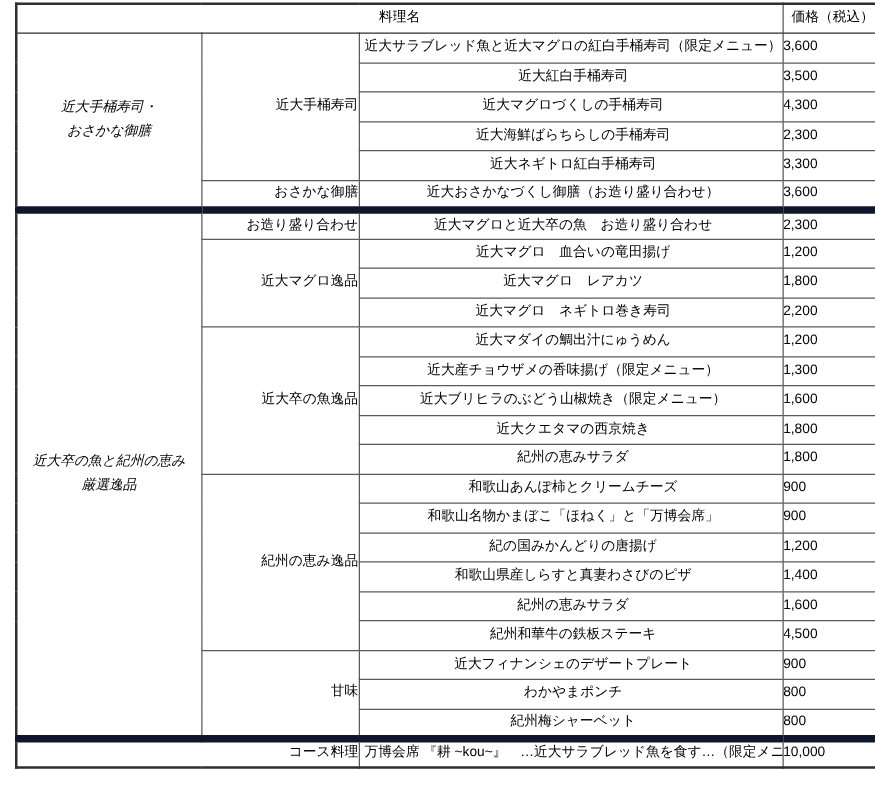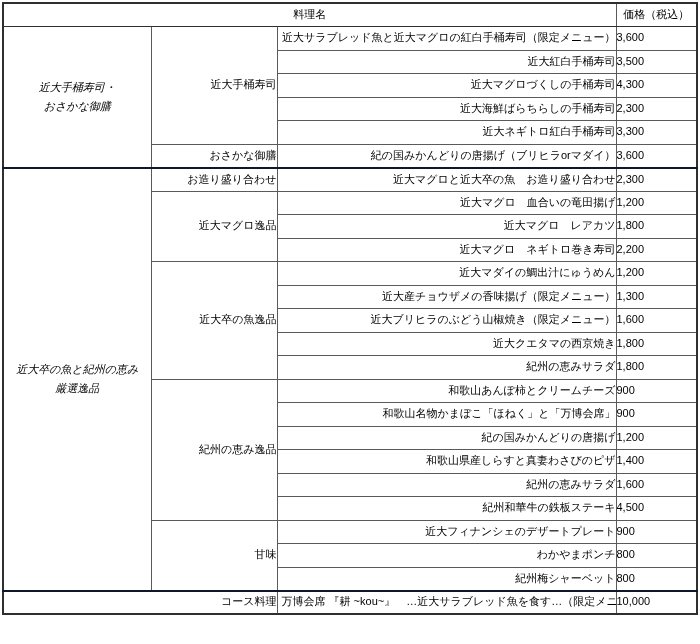--- a/index.html
+++ b/index.html
@@ -1,18 +1,18 @@
 <!DOCTYPE html>
 <html><head>
 <meta charset="utf-8">
 <style>
   * { box-sizing: border-box; }
   html, body { margin: 0; padding: 0; background: #ffffff; }
   body { font-family: "Liberation Sans", "DejaVu Sans", sans-serif; color: #000; }
-  .page { width: 700px; height: 644px; background: #fff; padding: 2px 0 0 2px; }
+  .page { width: 700px; height: 644px; background: #fff; padding: 2px 0 0 12px; }
   table.menu {
     border-collapse: collapse;
     table-layout: fixed;
     width: 694px;
     border: 2px solid #2f2f2f;
   }
   col.c-category { width: 148px; }
   col.c-subcategory { width: 126px; }
   col.c-dish { width: 339px; }
   col.c-price { width: 81px; }
@@ -31,23 +31,23 @@
     border-bottom: 1.5px solid #2f2f2f;
     white-space: nowrap;
   }
   td.cat {
     text-align: center;
     white-space: pre-line;
     line-height: 1.7;
     font-style: italic;
   }
   td.sub { text-align: right; white-space: nowrap; }
-  td.dish { text-align: right; padding-left: 4px; white-space: nowrap; }
+  td.dish { text-align: center; padding-left: 4px; white-space: nowrap; }
   td.price { text-align: left; padding-right: 5px; white-space: nowrap; }
-  tr.group-sep > td { border-top: 2px solid #0f172a; }
+  tr.group-sep > td { border-top: 6px solid #0f172a; }
   tr.sub-sep > td { border-top: 1.5px solid #3a3a3a; }
 </style>
 </head>
 <body>
 
 <div class="page">
   <table class="menu">
     <colgroup>
       <col class="c-category">
         <col class="c-subcategory">
@@ -79,21 +79,21 @@
     <tr>
       <td class="dish">近大海鮮ばらちらしの手桶寿司</td>
       <td class="price">2,300</td>
     </tr>
     <tr>
       <td class="dish">近大ネギトロ紅白手桶寿司</td>
       <td class="price">3,300</td>
     </tr>
     <tr class="sub-sep">
       <td class="sub">おさかな御膳</td>
-      <td class="dish">紀の国みかんどりの唐揚げ（ブリヒラorマダイ）</td>
+      <td class="dish">近大おさかなづくし御膳（お造り盛り合わせ）</td>
       <td class="price">3,600</td>
     </tr>
 
     <tr class="group-sep">
       <td class="cat" rowspan="18">近大卒の魚と紀州の恵み
 厳選逸品</td>
       <td class="sub">お造り盛り合わせ</td>
       <td class="dish">近大マグロと近大卒の魚　お造り盛り合わせ</td>
       <td class="price">2,300</td>
     </tr>

